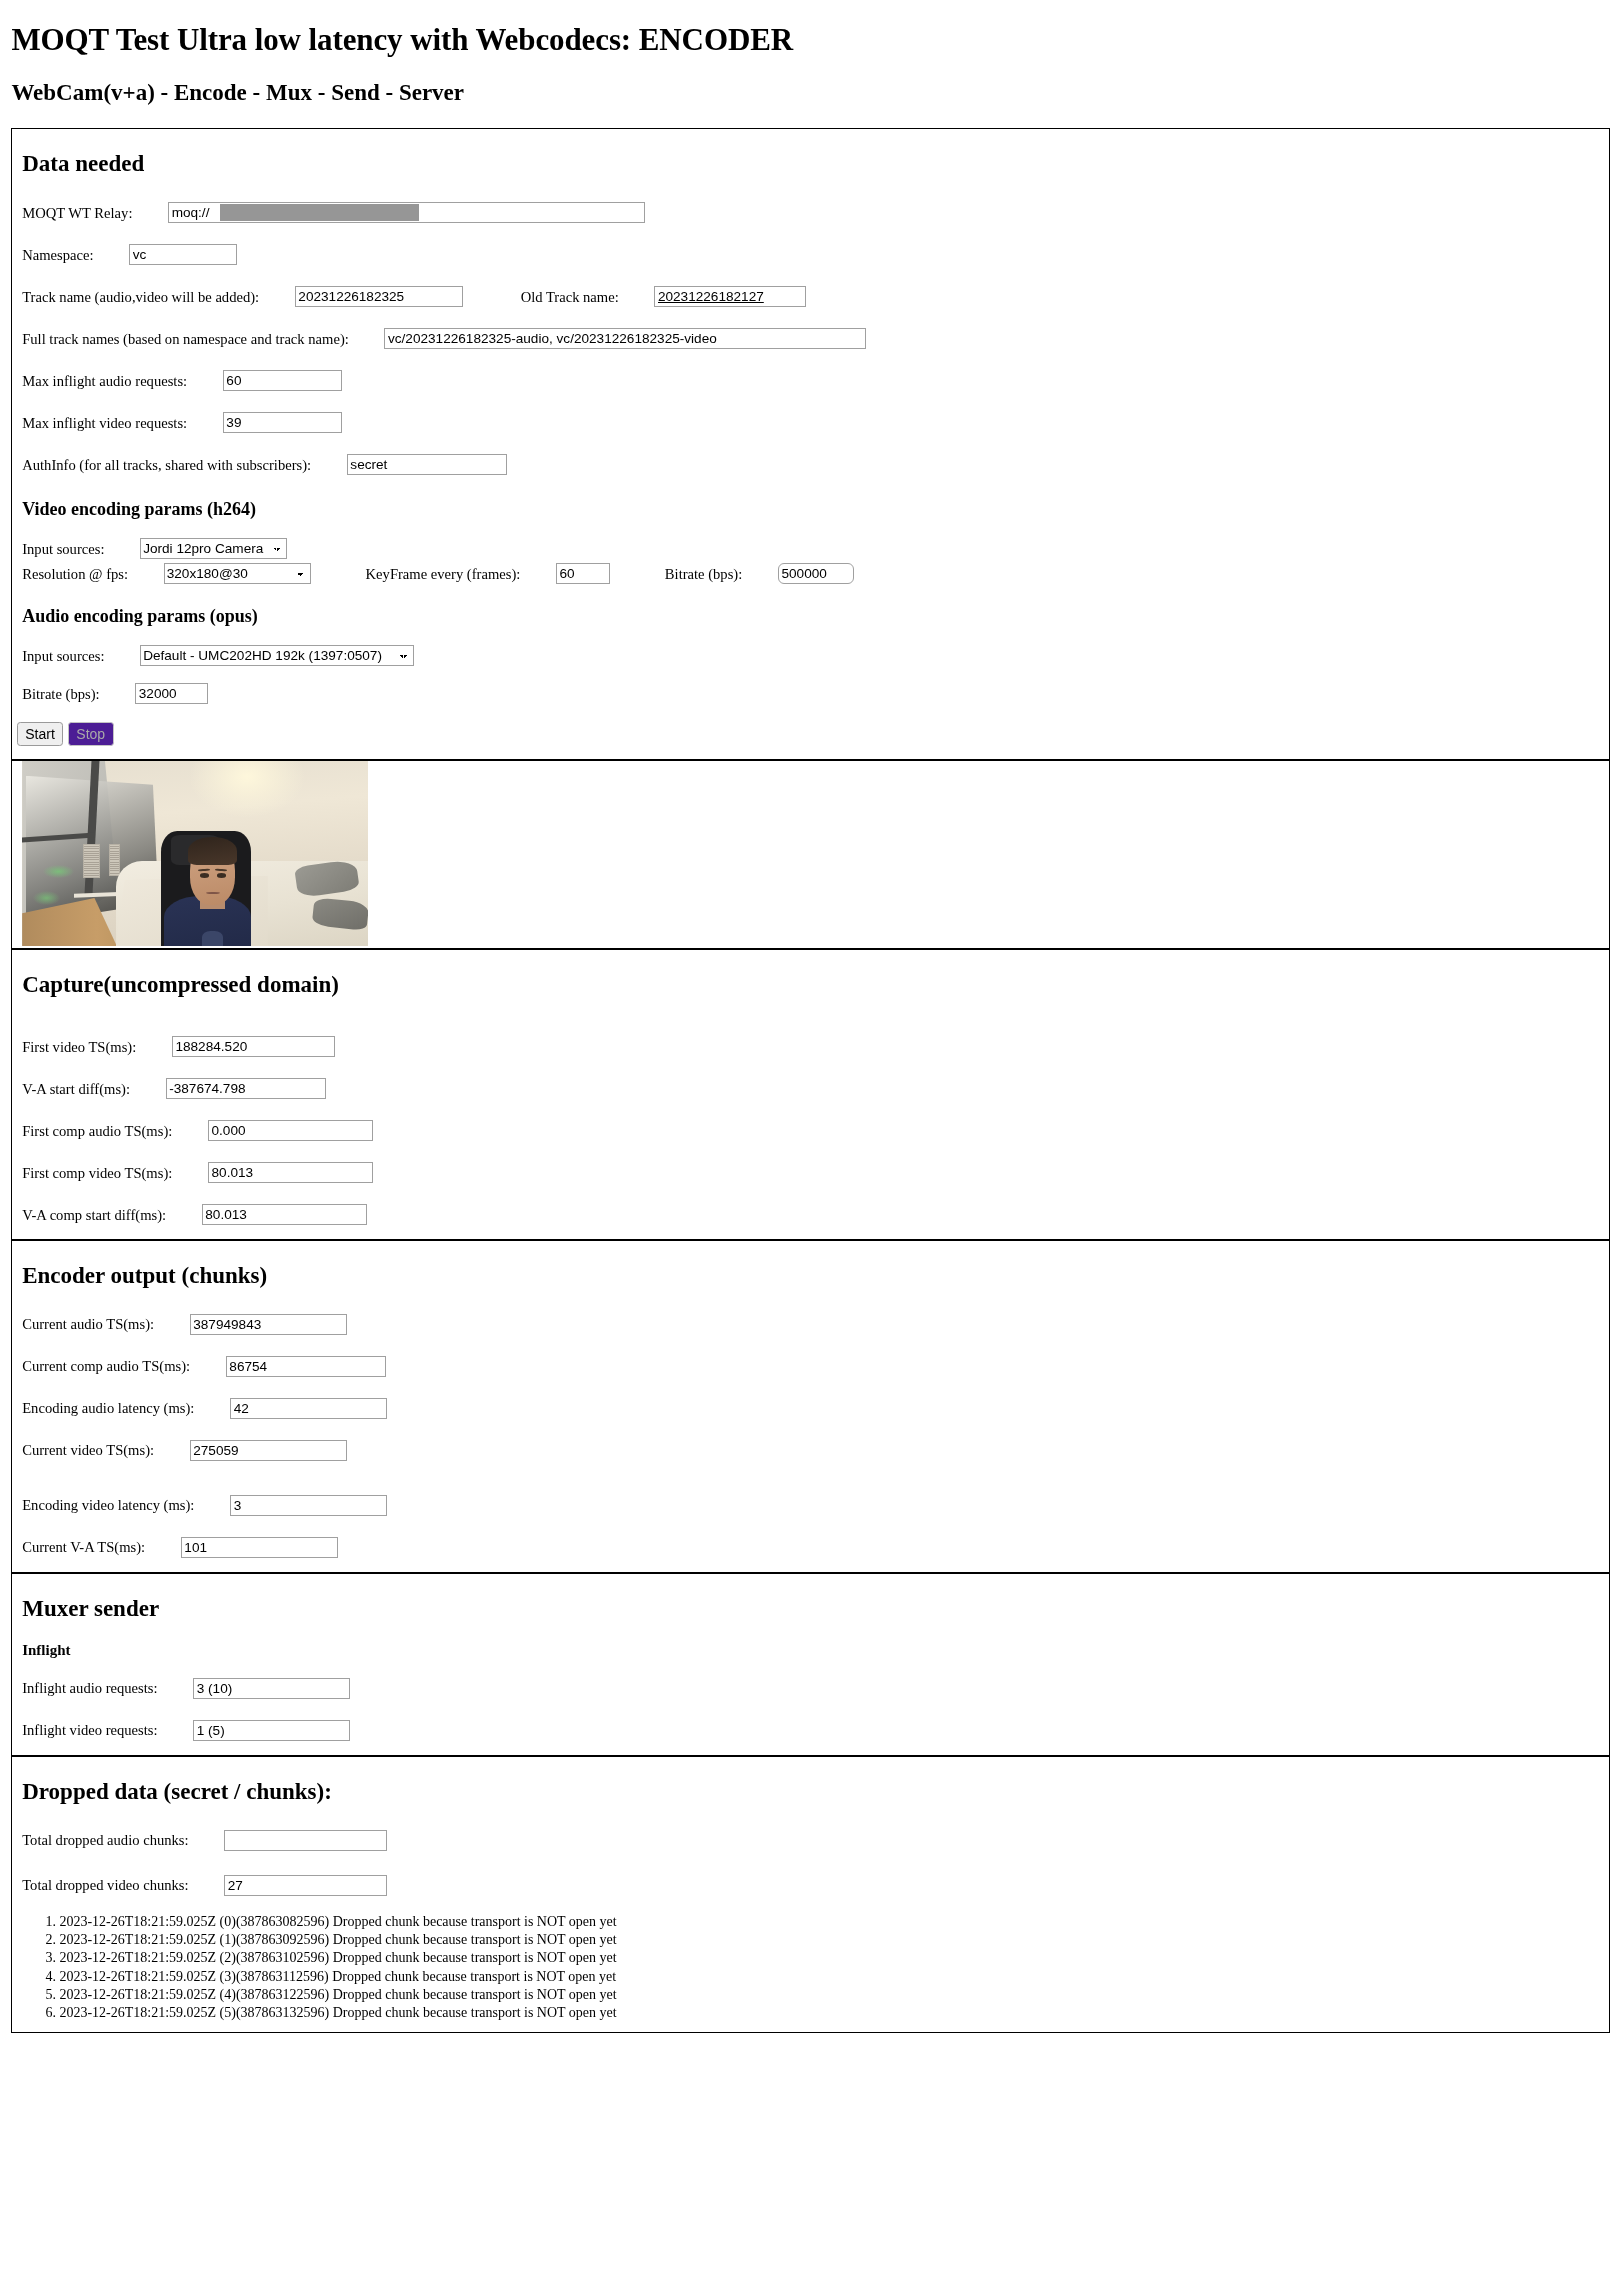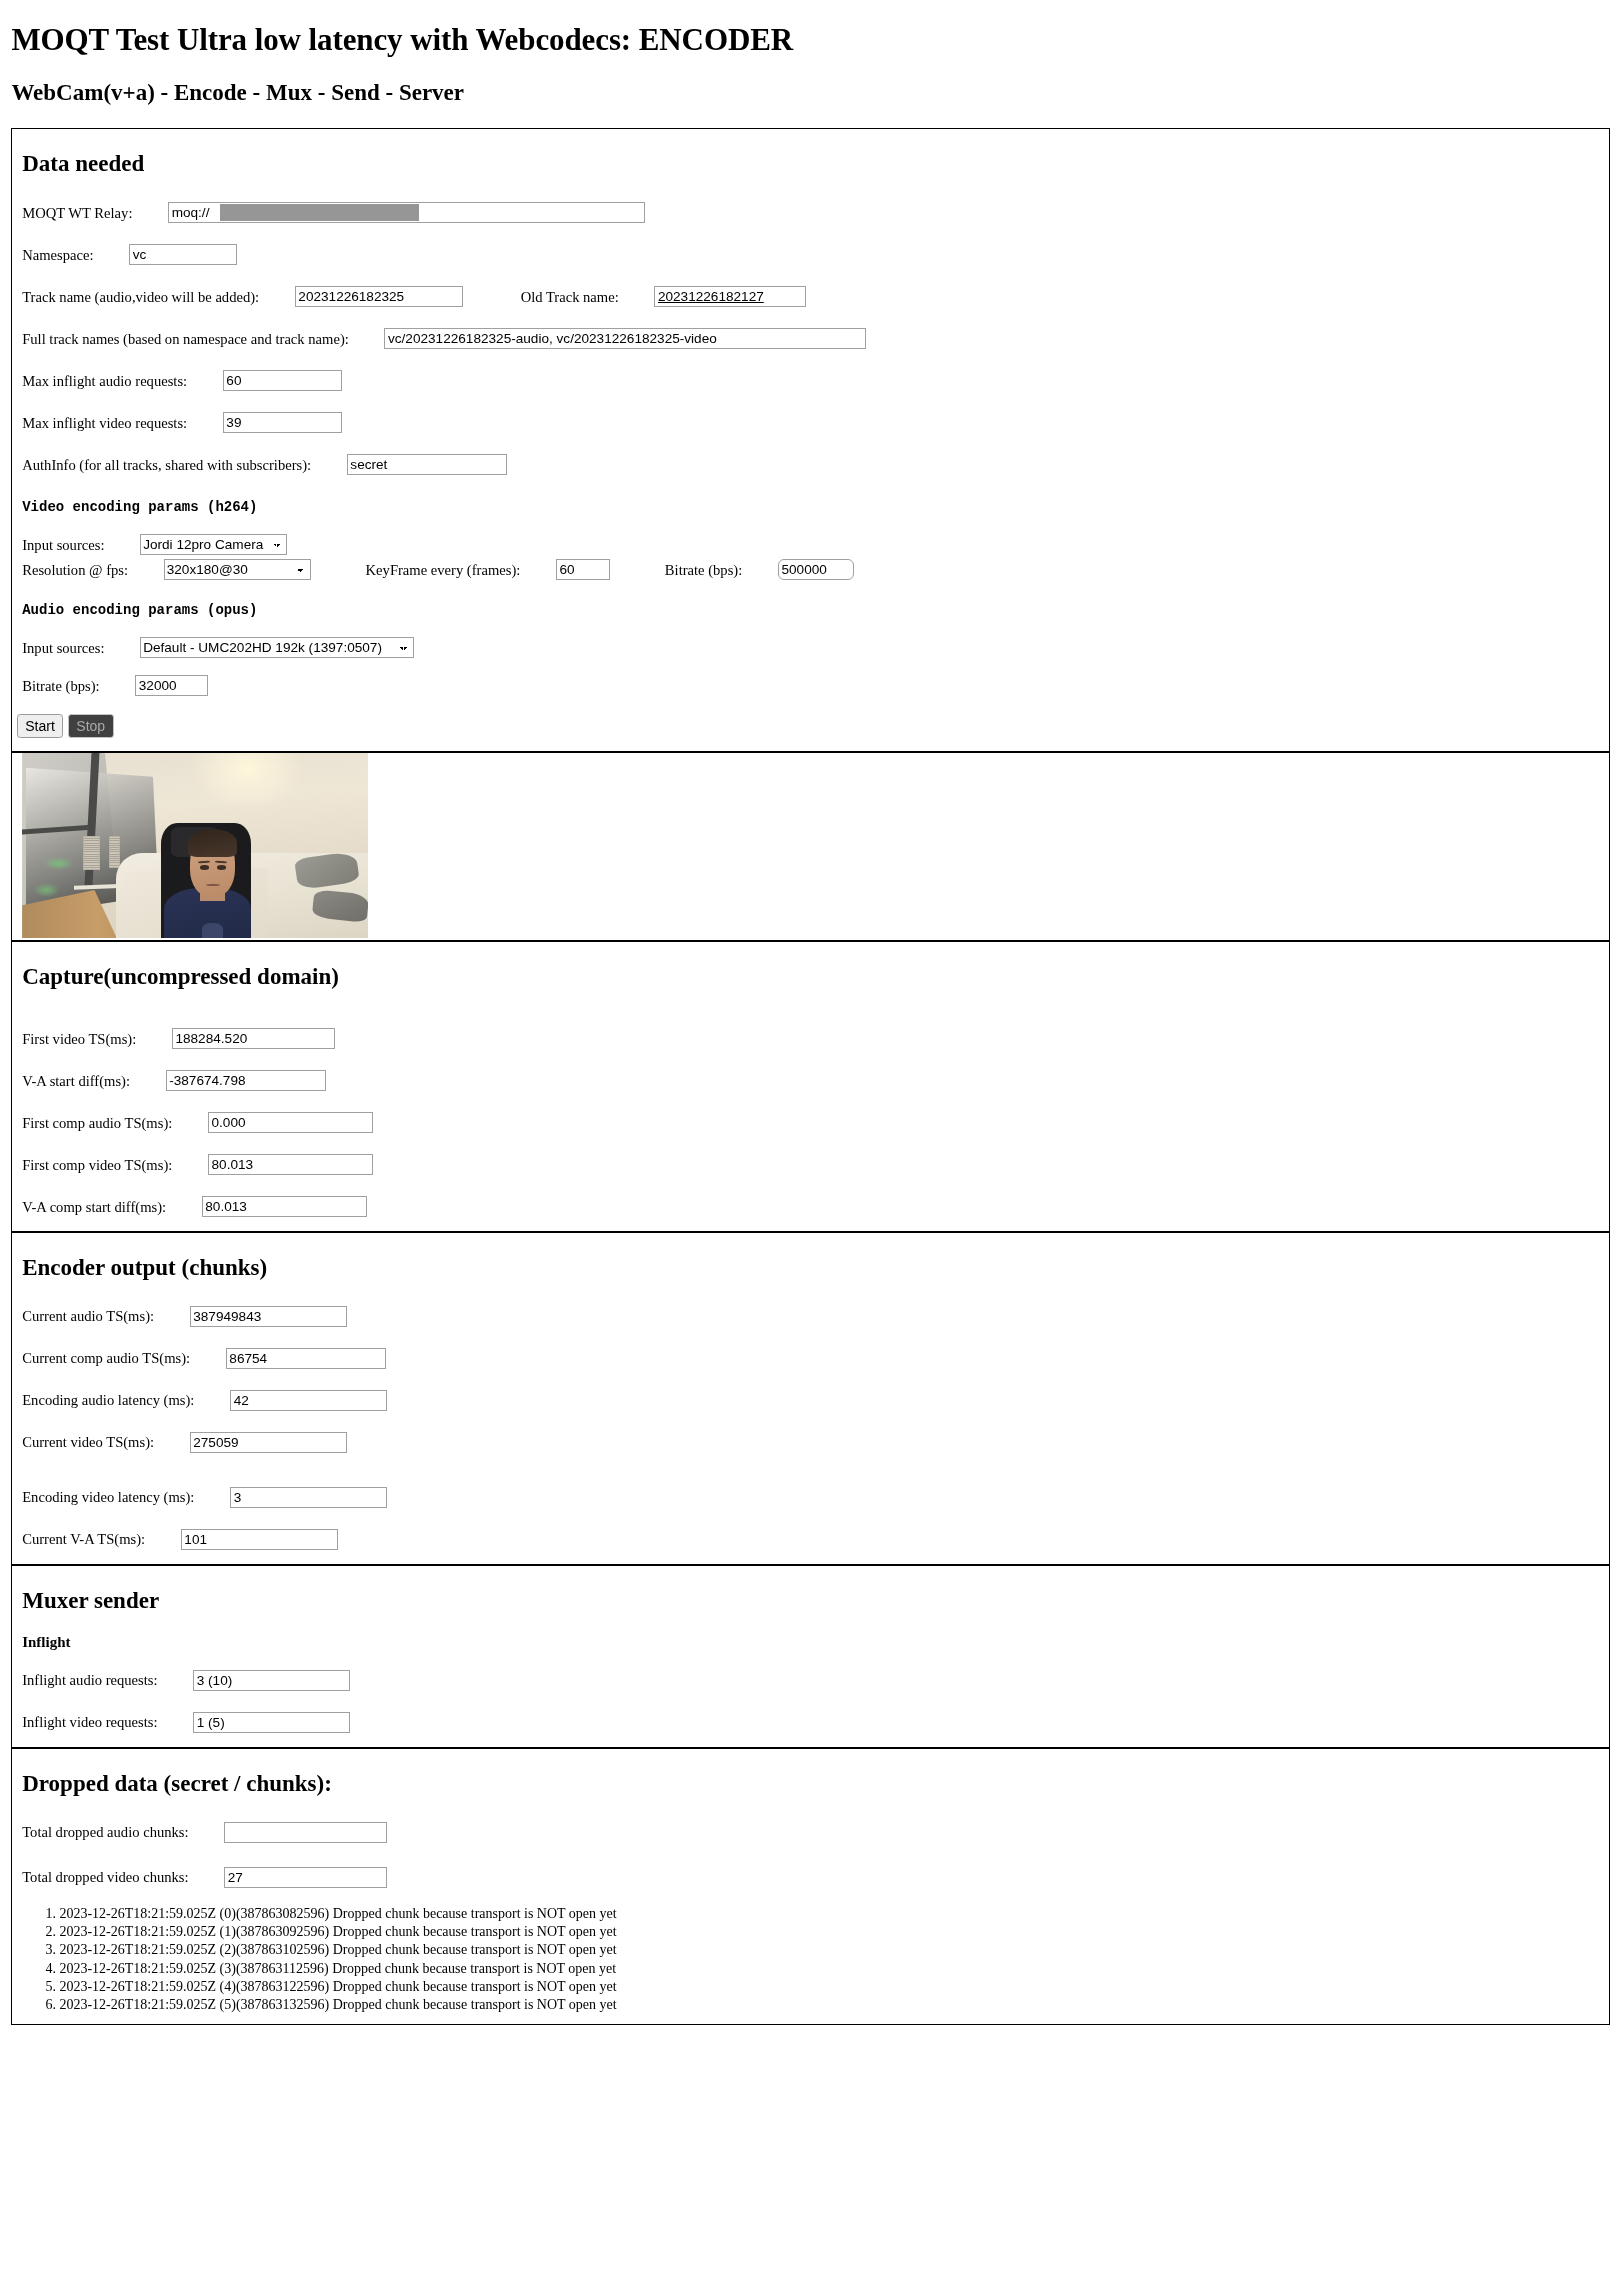--- a/index.html
+++ b/index.html
@@ -41,25 +41,24 @@
     box-sizing: border-box;
   }
   fieldset.section + fieldset.section { border-top-width: 1.6px; }
   .sec-h2 {
     font-size: 23px;
     font-weight: bold;
     margin: 23px 0 23px 9.8px;
     line-height: 1.0;
   }
   .sec-h3 {
-    font-size: 14px;
+    font-size: 18px;
     font-weight: bold;
     margin: 20.6px 0 18.4px 9.8px;
     line-height: 1.0;
-    font-family: Liberation Mono, monospace;
   }
   .sec-h4 {
     font-size: 15px;
     font-weight: bold;
     margin: 19.5px 0 16.3px 9.8px;
     line-height: 1.0;
   }
   .row {
     display: flex;
     align-items: center;
@@ -165,21 +164,21 @@
     border: 1.1px solid #9a9a9a;
     border-radius: 3.3px;
     background: #efefef;
     color: #000000;
     cursor: pointer;
     margin-right: 4.3px;
   }
   button.btn.disabled {
     color: #a9a9a9;
     border-color: #c4c4c4;
-    background: #404040;
+    background: #4c1d95;
     cursor: default;
   }
 
   .video-sec {
     border: 1.6px solid #000;
     border-top-width: 1.6px;
     padding: 0;
     margin: 0;
     height: 189px;
     box-sizing: border-box;

